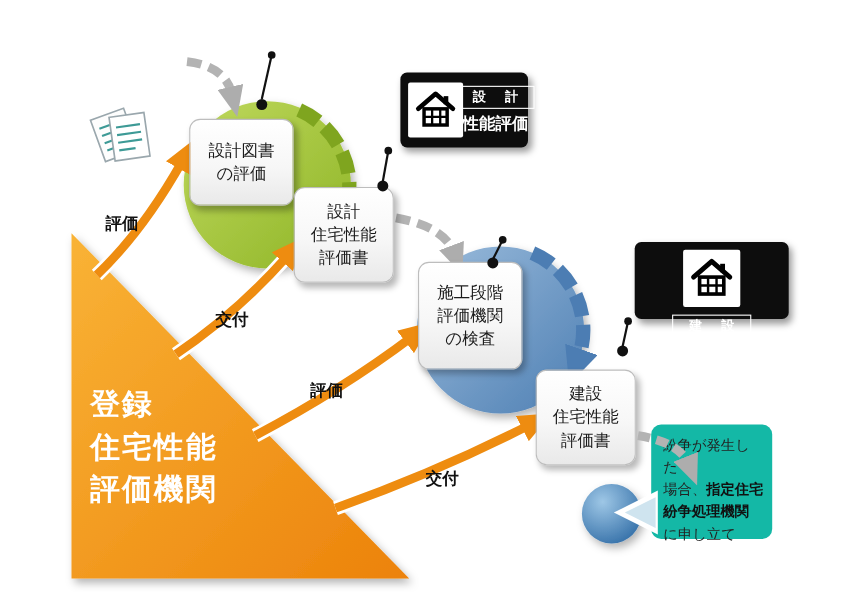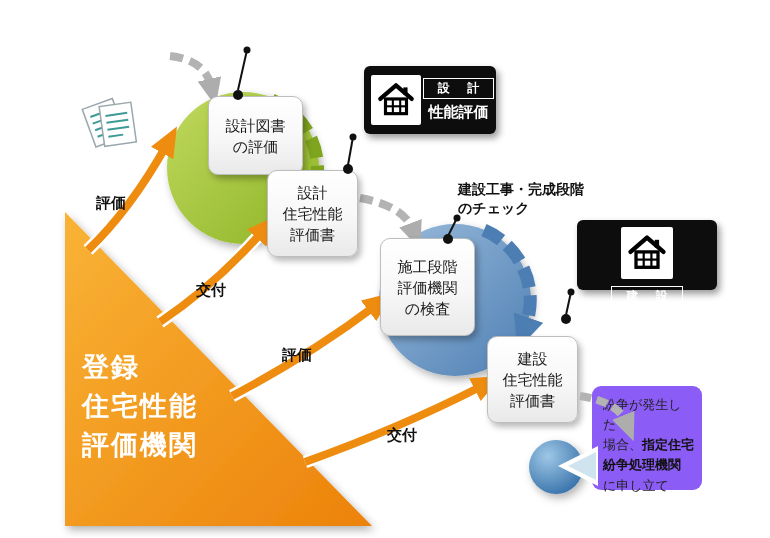--- a/index.html
+++ b/index.html
@@ -29,21 +29,21 @@
   .badge{position:absolute;z-index:2;background:#0d0d0d;border-radius:6px;
          box-shadow:3px 4px 7px rgba(0,0,0,.4);
          display:flex;align-items:center;gap:7px;padding:7px;box-sizing:border-box;}
   .badge .house{background:#ffffff;border-radius:2px;display:flex;align-items:center;
                 justify-content:center;flex:0 0 auto;}
   .badge .col{display:flex;flex-direction:column;align-items:center;gap:4px;flex:1;min-width:0;}
   .badge .title{color:#fff;font-size:12px;font-weight:bold;border:1px solid #fff;
                 padding:1px 7px;letter-spacing:7px;text-indent:7px;white-space:nowrap;}
   .badge .subtitle{color:#fff;font-size:15px;font-weight:bold;white-space:nowrap;}
 
-  .dispute{position:absolute;z-index:2;background:#8b5cf6;border-radius:9px;
+  .dispute{position:absolute;z-index:2;background:#14b8a6;border-radius:9px;
            padding:9px 8px 9px 11px;box-sizing:border-box;font-size:13px;line-height:1.55;
            color:#222;}
   .dispute .txt{white-space:pre-line;}
   .dispute b{font-weight:bold;color:#111;}
 
   .docs{position:absolute;z-index:3;}
 </style>
 </head>
 <body>
 
@@ -109,21 +109,21 @@
 
     <g>
       <path d="M 170,56 Q 205,60 211,86" fill="none" stroke="#b3b3b3" stroke-width="8" stroke-dasharray="13 7" marker-end="url(#mGray)"></path>
       <path d="M 360,198 Q 404,206 413,230" fill="none" stroke="#b3b3b3" stroke-width="8" stroke-dasharray="13 7" marker-end="url(#mGray)"></path>
     </g>
 
     <circle cx="556" cy="467" r="27" fill="url(#gBall)" filter="url(#ds)"></circle>
   </svg>
 
 
-  <div class="node" style="left:172px;top:96px;width:93px;height:77px;margin-left:36px;">
+  <div class="node" style="left:172px;top:108px;width:93px;height:77px;">
     <span>設計図書
 の評価</span>
   </div>
 
   <div class="node" style="left:267px;top:170px;width:89px;height:85px;">
     <span>設計
 住宅性能
 評価書</span>
   </div>
 
@@ -152,33 +152,31 @@
         <rect x="26" y="14" width="32" height="40" fill="#ffffff" stroke="#9aa7ad" stroke-width="1.5"></rect>
         <line x1="31" y1="24" x2="53" y2="24" stroke="#3d9a96" stroke-width="2"></line>
         <line x1="31" y1="31" x2="53" y2="31" stroke="#3d9a96" stroke-width="2"></line>
         <line x1="31" y1="38" x2="53" y2="38" stroke="#3d9a96" stroke-width="2"></line>
         <line x1="31" y1="45" x2="46" y2="45" stroke="#3d9a96" stroke-width="2"></line>
       </g>
     </svg>
   </div>
 
 
-  <div class="callout" style="left:458px;top:180px;">建設工事・完成段階
-のチェック</div>
 
   <div class="flow-label" style="left:96px;top:194px;">評価</div>
   <div class="flow-label" style="left:196px;top:281px;">交付</div>
   <div class="flow-label" style="left:282px;top:346px;">評価</div>
   <div class="flow-label" style="left:387px;top:426px;">交付</div>
 
   <div class="tri-label" style="left:82px;top:308px;margin-top:40px;">登録
 住宅性能
 評価機関</div>
 
-  <div class="badge" style="left:364px;top:66px;width:132px;height:68px;">
+  <div class="badge" style="left:364px;top:66px;width:116px;height:68px;">
     <span class="house" style="width:50px;height:50px;">
       <svg width="42" height="42" viewBox="0 0 40 40">
         <rect x="27" y="8" width="4" height="7" fill="#000"></rect>
         <path d="M5 19 L20 6 L35 19" fill="none" stroke="#000" stroke-width="4" stroke-linejoin="round" stroke-linecap="round"></path>
         <rect x="10" y="19" width="20" height="14" fill="none" stroke="#000" stroke-width="3"></rect>
         <line x1="10" y1="26" x2="30" y2="26" stroke="#000" stroke-width="2"></line>
         <line x1="17" y1="19" x2="17" y2="33" stroke="#000" stroke-width="2"></line>
         <line x1="24" y1="19" x2="24" y2="33" stroke="#000" stroke-width="2"></line>
       </svg>
     </span>

